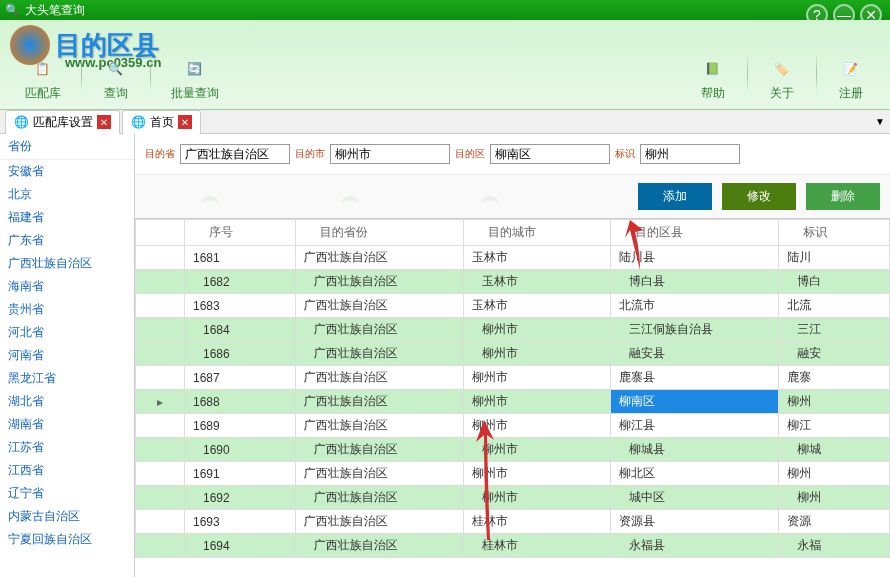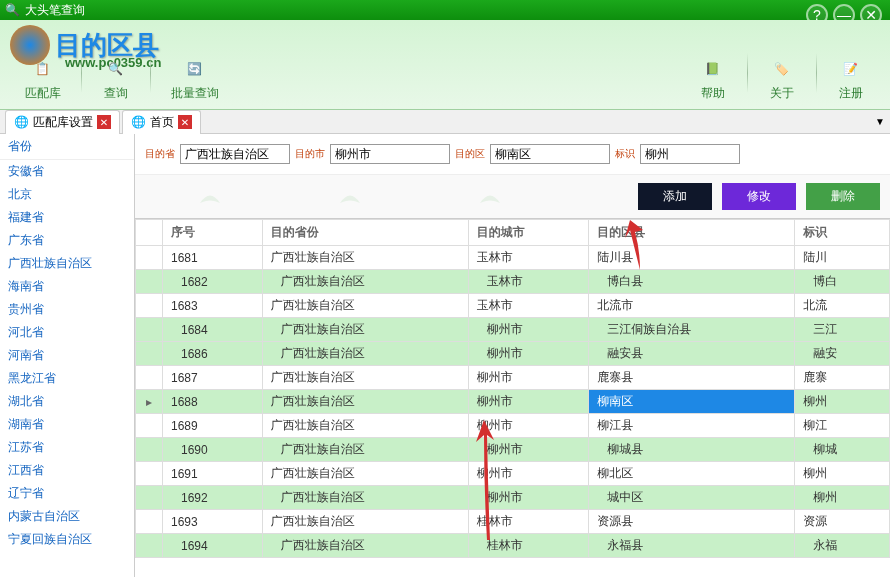--- a/index.html
+++ b/index.html
@@ -34,31 +34,31 @@
     .sidebar-item { padding: 3px 8px; color: #1565c0; cursor: pointer; }
     
     .main { flex: 1; display: flex; flex-direction: column; overflow: hidden; }
     .filter-bar { padding: 10px; display: flex; align-items: center; gap: 5px; border-bottom: 1px solid #eee; }
     .filter-label { color: #c2410c; font-size: 10px; white-space: nowrap; }
     .filter-input { border: 1px solid #999; padding: 2px 4px; font-size: 12px; }
     
     .action-bar { padding: 8px 10px; display: flex; justify-content: flex-end; gap: 10px; background: #f9f9f9; position: relative; }
     .deco-leaf { position: absolute; width: 30px; height: 25px; opacity: 0.3; }
     .action-btn { padding: 5px 25px; border: none; color: #fff; cursor: pointer; font-size: 12px; }
-    .btn-add { background: #0f172a; }
-    .btn-mod { background: #6d28d9; }
+    .btn-add { background: #0369a1; }
+    .btn-mod { background: #4d7c0f; }
     .btn-del { background: #43a047; }
     
     .arrow { position: absolute; pointer-events: none; z-index: 100; }
     .arrow-1 { top: 220px; left: 625px; width: 30px; height: 50px; }
     .arrow-2 { top: 420px; left: 472px; width: 30px; height: 120px; }
     
     .grid { flex: 1; overflow: auto; border-top: 1px solid #ccc; }
     table { width: 100%; border-collapse: collapse; font-size: 12px; }
-    th { text-align: left; padding: 4px 8px; border: 1px solid #ddd; background: #fff; color: #666; font-weight: bold; margin-left: 8px; }
+    th { text-align: left; padding: 4px 24px; border: 1px solid #ddd; background: #fff; color: #666; font-weight: normal; margin-left: 8px; }
     td { padding: 3px 8px; border: 1px solid #ddd; color: #333; }
     tr.alt td { background: #c8f0c8; padding-left: 18px; }
     tr.sel td { background: #c8f0c8; }
     tr.sel td.sel-cell { background: #1e88e5; color: #fff; }
     .row-indicator { width: 20px; text-align: center; color: #666; }
   </style>
 </head>
 <body>
 
 <div class="titlebar">

